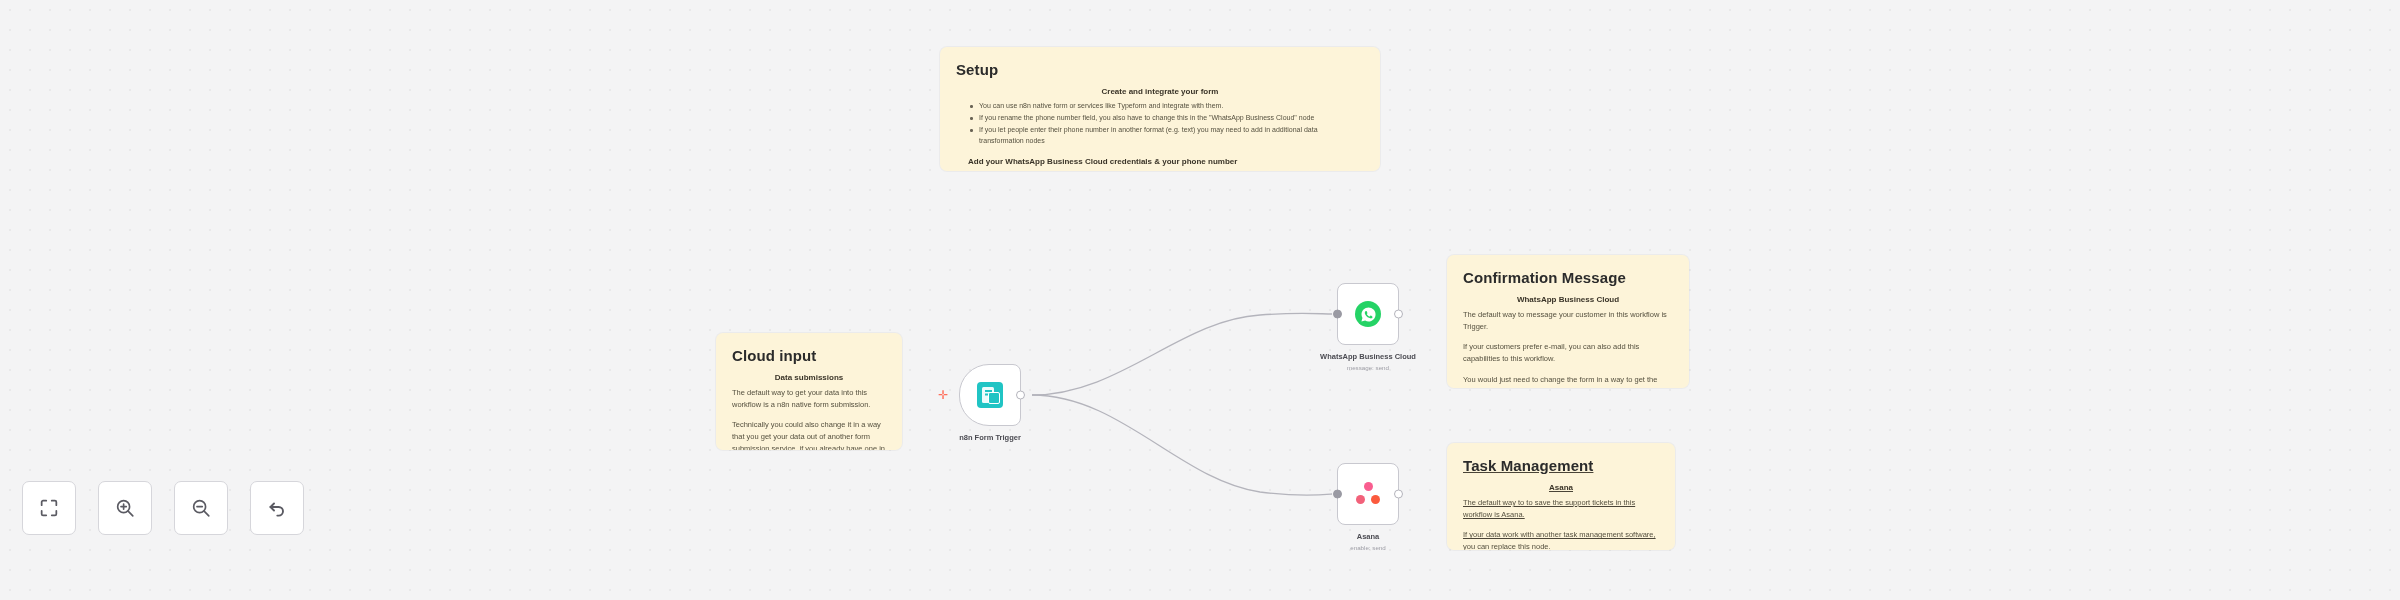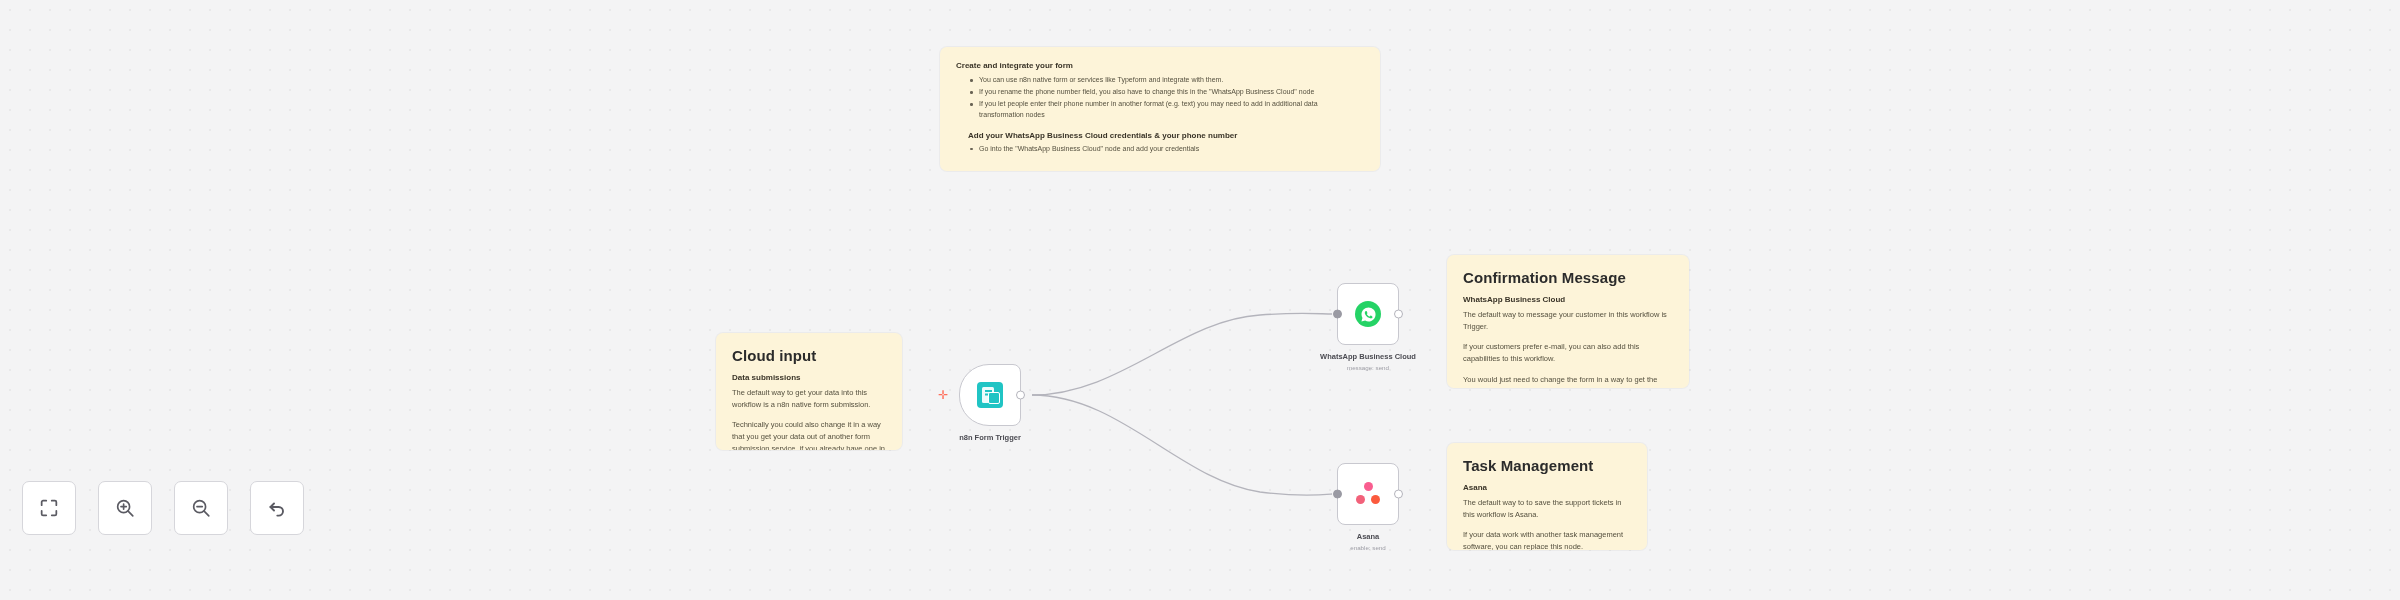--- a/index.html
+++ b/index.html
@@ -33,20 +33,21 @@
     font-weight: 700;
     color: #2b2b2b;
     margin-bottom: 9px;
     letter-spacing: 0.1px;
   }
   .note h2 {
     font-size: 8px;
     font-weight: 700;
     color: #3a3428;
     margin-bottom: 5px;
+    text-align: center;
   }
   .note h3 {
     font-size: 8px;
     font-weight: 700;
     color: #3a3428;
     margin: 10px 0 4px 12px;
   }
   .note p {
     font-size: 7.5px;
     line-height: 1.55;
@@ -68,21 +69,21 @@
     position: absolute;
     left: 2px; top: 4px;
     width: 2.6px; height: 2.6px;
     border-radius: 50%;
     background: #6a6455;
   }
 
   #note-setup      { left: 940px;  top: 47px;  width: 440px; height: 124px; }
   #note-datainput  { left: 716px;  top: 333px; width: 186px; height: 117px; }
   #note-confirm    { left: 1447px; top: 255px; width: 242px; height: 133px; }
-  #note-task       { left: 1447px; top: 443px; width: 200px; height: 107px; }
+  #note-task       { left: 1447px; top: 443px; width: 228px; height: 107px; text-decoration: underline; }
 
   
   #edges { position: absolute; inset: 0; pointer-events: none; }
 
   
   .node { position: absolute; }
   .node-box {
     position: relative;
     width: 62px; height: 62px;
     background: #ffffff;
@@ -212,20 +213,21 @@
 <body>
 
 <div id="canvas">
 
   <svg id="edges" width="2400" height="600" viewBox="0 0 2400 600">
     <path d="M 1032,395 C 1120,395 1180,320 1260,315 C 1300,312 1320,314 1332,314" fill="none" stroke="#b4b4bc" stroke-width="1.3"></path>
     <path d="M 1032,395 C 1120,395 1180,480 1260,492 C 1300,497 1320,495 1332,494" fill="none" stroke="#b4b4bc" stroke-width="1.3"></path>
   </svg>
 
   <div class="note" id="note-setup">
+    <h1>Setup</h1>
     <h2>Create and integrate your form</h2>
     <ul>
       <li>You can use n8n native form or services like Typeform and integrate with them.</li>
       <li>If you rename the phone number field, you also have to change this in the "WhatsApp Business Cloud" node</li>
       <li>If you let people enter their phone number in another format (e.g. text) you may need to add in additional data transformation nodes</li>
     </ul>
     <h3>Add your WhatsApp Business Cloud credentials &amp; your phone number</h3>
     <ul>
       <li>Go into the "WhatsApp Business Cloud" node and add your credentials</li>
 

